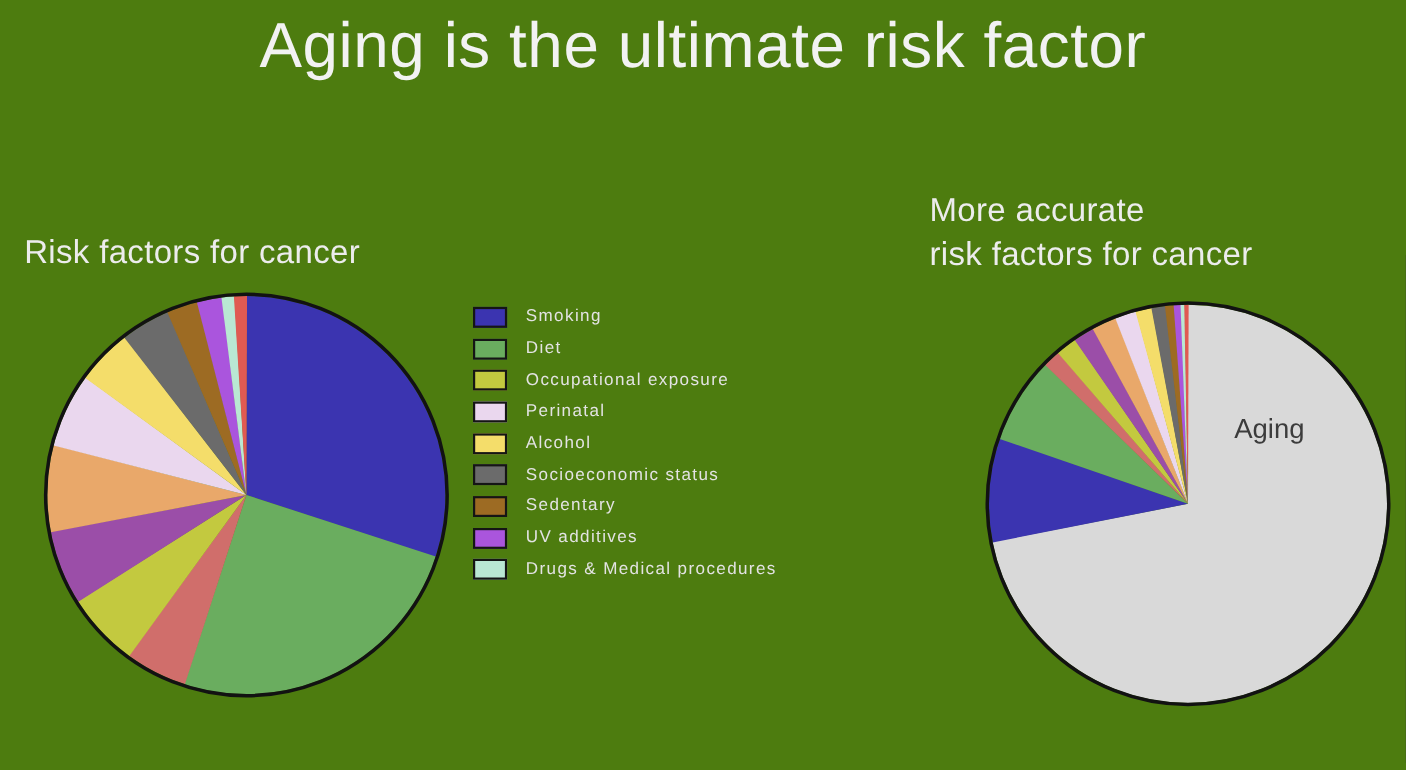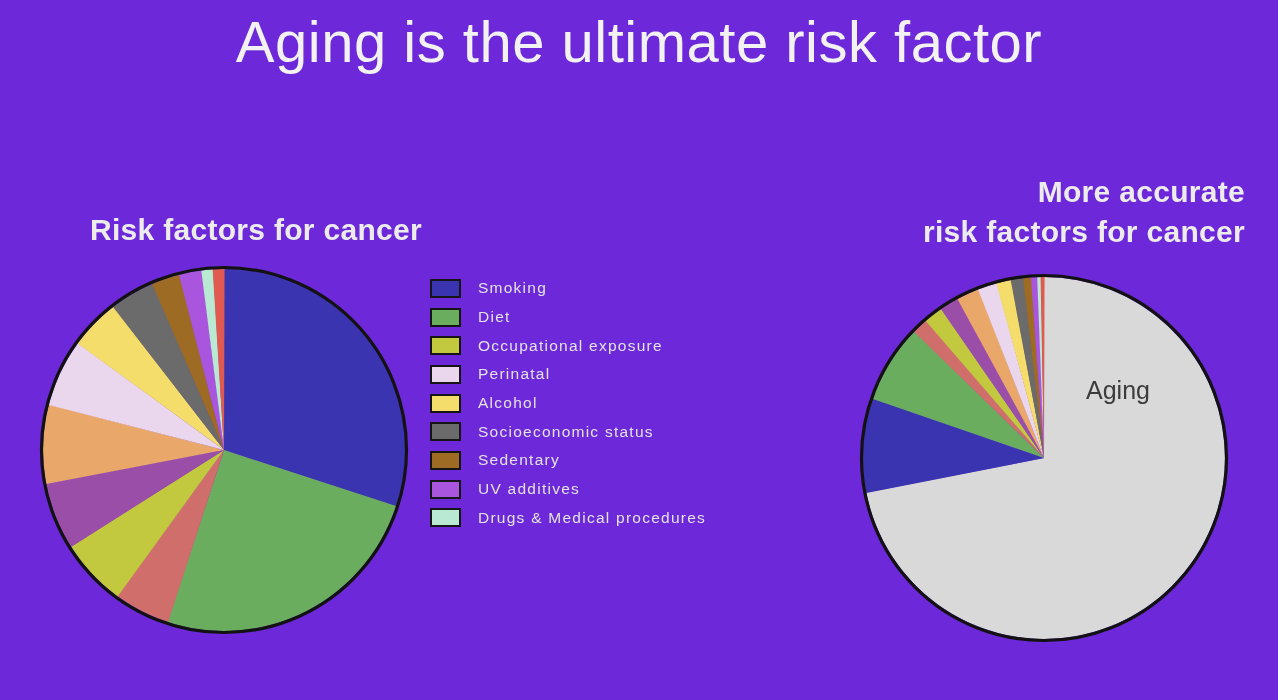--- a/index.html
+++ b/index.html
@@ -12,59 +12,59 @@
     width: 1278px;
     height: 700px;
     overflow: hidden;
     font-family: "Liberation Sans", sans-serif;
     color: #e8e8e8;
     position: relative;
   }
   .slide {
     position: absolute;
     inset: 0;
-    background: #6d28d9;
+    background: #4d7c0f;
   }
   #main-title {
     position: absolute;
     top: 8px;
     left: 0;
     width: 1278px;
     text-align: center;
     font-size: 58px;
     font-weight: 300;
     letter-spacing: 0.5px;
     color: #f2f2f2;
     font-family: "Liberation Sans", sans-serif;
     white-space: nowrap;
   }
   .chart-heading {
     position: absolute;
     font-size: 30px;
-    font-weight: 700;
+    font-weight: 400;
     color: #ececec;
     letter-spacing: 0.3px;
-    text-align: right;
+    text-align: left;
     line-height: 1.32;
   }
   #left-chart-heading {
     left: 22px;
     top: 210px;
     width: 400px;
   }
   #right-chart-heading {
     left: 845px;
     top: 172px;
     width: 400px;
   }
   .pie-wrap {
     position: absolute;
   }
   #left-pie-wrap  { left: 36px;  top: 262px; width: 376px; height: 376px; }
-  #right-pie-wrap { left: 856px; top: 270px; width: 376px; height: 376px; }
+  #right-pie-wrap { left: 892px; top: 270px; width: 376px; height: 376px; }
   .pie-svg { display: block; width: 100%; height: 100%; overflow: visible; }
   .pie-outline {
     fill: none;
     stroke: #121212;
     stroke-width: 3.2;
   }
   .slice-path { stroke: none; }
   .aging-label {
     font-family: "Liberation Sans", sans-serif;
     font-size: 25px;

